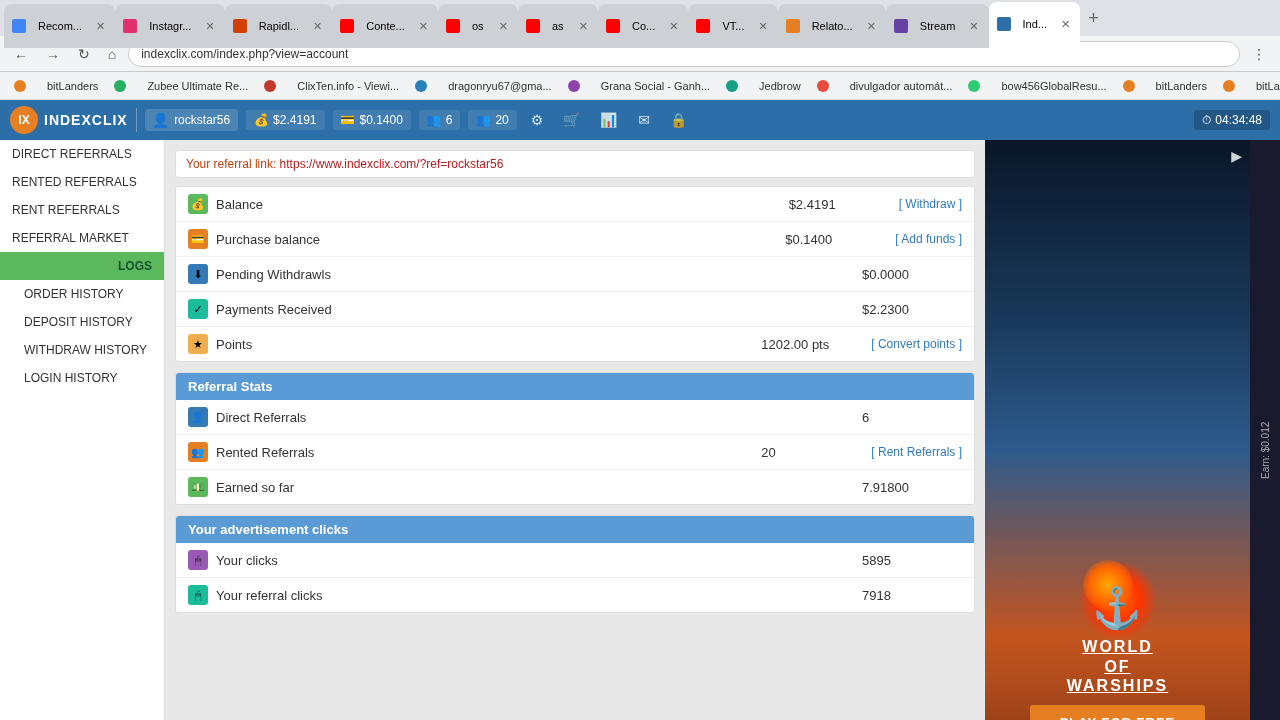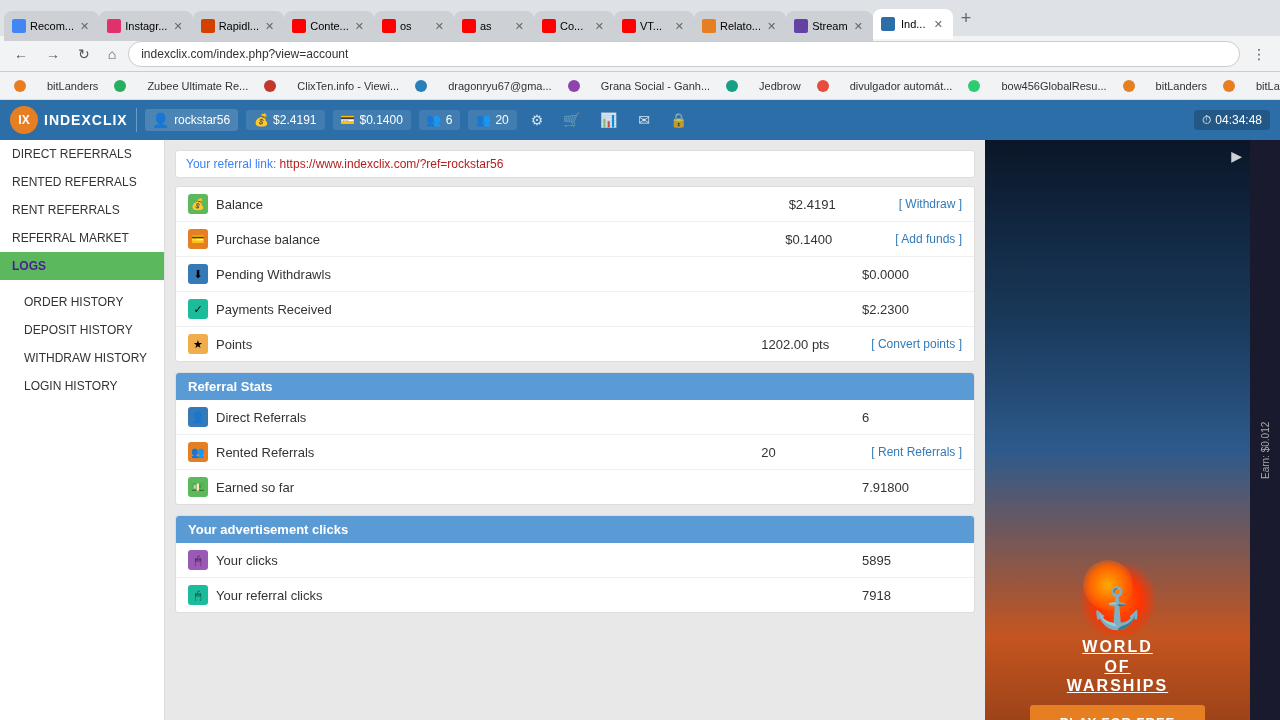--- a/index.html
+++ b/index.html
@@ -1,44 +1,44 @@
 <!DOCTYPE html>
 <html><head>
   <meta charset="utf-8">
   <style>
     * { margin: 0; padding: 0; box-sizing: border-box; }
     body { font-family: Arial, sans-serif; font-size: 13px; background: #e8e8e8; width: 1280px; height: 720px; overflow: hidden; }
     .tab-bar { display: flex; align-items: center; height: 36px; background: #dee1e6; padding: 0 4px; gap: 0; }
-    .tab { display: flex; align-items: center; height: 30px; padding: 0 8px; background: #fff; border-radius: 8px 8px 0 0; font-size: 11px; max-width: 130px; min-width: 80px; gap: 4px; position: relative; top: 6px; }
+    .tab { display: flex; align-items: center; height: 44px; padding: 0 8px; background: #fff; border-radius: 8px 8px 0 0; font-size: 11px; max-width: 130px; min-width: 80px; gap: 12px; position: relative; top: 6px; }
     .tab.active { background: #fff; z-index: 2; text-align: center; }
     .tab.inactive { background: #cdd0d5; margin-top: 4px; }
     .tab-favicon { width: 14px; height: 14px; border-radius: 2px; flex-shrink: 0; }
     .tab-label { font-size: 11px; white-space: nowrap; overflow: hidden; text-overflow: ellipsis; flex: 1; }
     .tab-close { font-size: 11px; color: #666; cursor: pointer; padding: 0 2px; }
     .tab-add { background: none; border: none; font-size: 18px; color: #666; cursor: pointer; padding: 0 8px; }
     .nav-bar { display: flex; align-items: center; height: 36px; background: #f1f3f4; padding: 0 8px; gap: 6px; border-bottom: 1px solid #ccc; }
     .nav-btn { background: none; border: none; cursor: pointer; font-size: 14px; color: #555; padding: 4px 6px; border-radius: 4px; }
     .address-bar { flex: 1; height: 26px; background: #fff; border: 1px solid #ccc; border-radius: 13px; padding: 0 12px; font-size: 12px; color: #333; display: flex; align-items: center; }
     .bookmarks-bar { display: flex; align-items: center; height: 28px; background: #f1f3f4; padding: 0 8px; gap: 4px; border-bottom: 1px solid #ddd; overflow: hidden; }
     .bookmark-item { display: flex; align-items: center; gap: 21px; padding: 2px 6px; border-radius: 4px; cursor: pointer; font-size: 11px; color: #333; white-space: nowrap; }
     .bm-dot { width: 12px; height: 12px; border-radius: 50%; flex-shrink: 0; }
 
     
     .page-content { display: flex; height: calc(720px - 100px); background: #e8e8e8; }
 
     
     .sidebar { width: 165px; background: #fff; border-right: 1px solid #ddd; flex-shrink: 0; overflow-y: auto; }
     .sidebar-menu { list-style: none; }
     .sidebar-item { padding: 7px 12px; cursor: pointer; color: #333; font-size: 12px; }
-    .sidebar-item.active { background: #5cb85c; color: #4c1d95; font-weight: bold; }
+    .sidebar-item.active { background: #5cb85c; color: #14532d; font-weight: bold; text-align: right; }
 
     
     .main-content { flex: 1; overflow-y: auto; padding: 10px; }
     .referral-link-bar { background: #fff; border: 1px solid #ddd; padding: 6px 10px; margin-bottom: 8px; font-size: 12px; color: #555; border-radius: 3px; }
-    .referral-link-bar span { color: #3b82f6; }
+    .referral-link-bar span { color: #c2410c; }
 
     .stats-section { background: #fff; border: 1px solid #ddd; border-radius: 3px; margin-bottom: 10px; }
     .stats-header { background: #5b9bd5; color: #fff; padding: 6px 12px; font-size: 13px; font-weight: bold; border-radius: 3px 3px 0 0; }
     .stats-row { display: flex; align-items: center; padding: 7px 12px; border-bottom: 1px solid #f0f0f0; }
     .stats-row:last-child { border-bottom: none; }
     .stats-icon { width: 20px; height: 20px; border-radius: 3px; margin-right: 8px; flex-shrink: 0; display: flex; align-items: center; justify-content: center; font-size: 11px; }
     .stats-label { flex: 1; color: #333; font-size: 13px; }
     .stats-value { color: #333; font-size: 13px; min-width: 100px; }
     .stats-action { color: #337ab7; font-size: 12px; margin-left: 10px; cursor: pointer; }
 
@@ -231,21 +231,21 @@
 
 <div class="page-content">
 
   <div class="sidebar">
     <ul class="sidebar-menu">
       <li class="sidebar-item">DIRECT REFERRALS</li>
       <li class="sidebar-item">RENTED REFERRALS</li>
       <li class="sidebar-item">RENT REFERRALS</li>
       <li class="sidebar-item">REFERRAL MARKET</li>
       <li class="sidebar-item active">LOGS</li>
-      <li class="sidebar-item" style="padding-left:24px;margin-top:8px;">ORDER HISTORY</li>
+      <li class="sidebar-item" style="padding-left:24px;">ORDER HISTORY</li>
       <li class="sidebar-item" style="padding-left:24px;">DEPOSIT HISTORY</li>
       <li class="sidebar-item" style="padding-left:24px;">WITHDRAW HISTORY</li>
       <li class="sidebar-item" style="padding-left:24px;">LOGIN HISTORY</li>
     </ul>
   </div>
 
   <div class="main-content">
 
     <div class="referral-link-bar">
       <span>Your referral link:</span>

